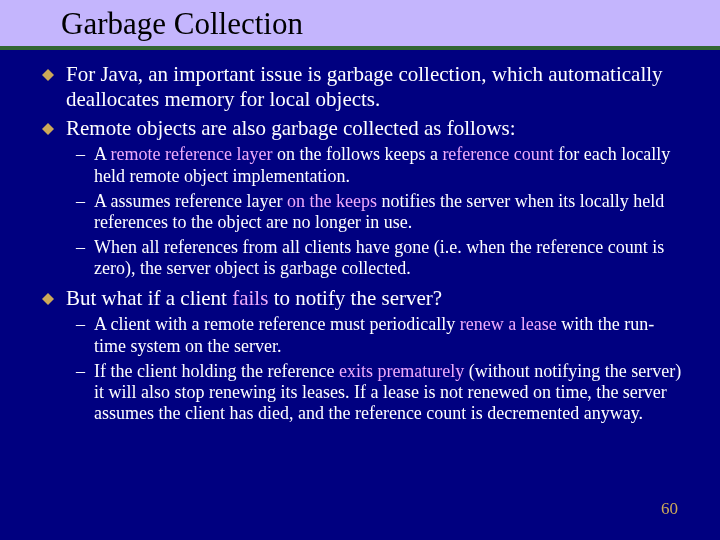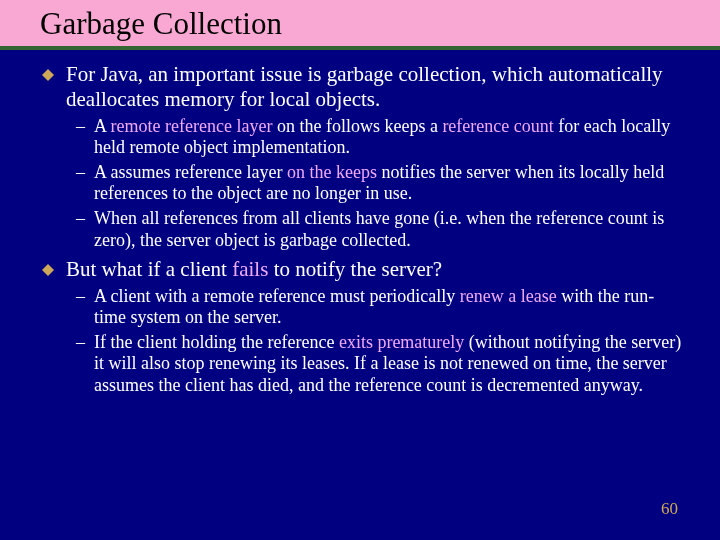--- a/index.html
+++ b/index.html
@@ -12,23 +12,23 @@
     background: #000080;
     color: #ffffff;
   }
   .slide {
     width: 720px;
     height: 540px;
     position: relative;
     box-sizing: border-box;
   }
   .title-band {
-    background: #f9a8d4;
+    background: #c4b5fd;
     color: #000000;
-    padding: 6px 0 4px 40px;
+    padding: 6px 0 4px 61px;
     font-size: 31px;
     border-bottom: 4px solid #336633;
   }
   .body {
     padding: 12px 38px 0 42px;
     font-size: 21px;
     line-height: 1.18;
   }
   .b1 {
     display: flex;
@@ -80,20 +80,28 @@
 
     <div class="b1">
       <span class="dia">
           <svg width="12" height="12" viewBox="0 0 12 12">
             <polygon points="6,0 12,6 6,12 0,6" fill="#cca858"></polygon>
           </svg>
         </span>
       <span class="txt">For Java, an important issue is garbage collection, which automatically deallocates memory for local objects.</span>
     </div>
 
+    <div class="b1">
+      <span class="dia">
+          <svg width="12" height="12" viewBox="0 0 12 12">
+            <polygon points="6,0 12,6 6,12 0,6" fill="#cca858"></polygon>
+          </svg>
+        </span>
+      <span class="txt">Remote objects are also garbage collected as follows:</span>
+    </div>
 
     <div class="b2list">
       <div class="b2">
         <span class="dash">–</span>
         <span class="txt"><span>A </span><span class="hl">remote reference layer</span><span> on the follows keeps a </span><span class="hl">reference count</span><span> for each locally held remote object implementation.</span></span>
       </div>
       <div class="b2">
         <span class="dash">–</span>
         <span class="txt"><span>A assumes reference layer </span><span class="hl">on the keeps</span><span> notifies the server when its locally held references to the object are no longer in use.</span></span>
       </div>

